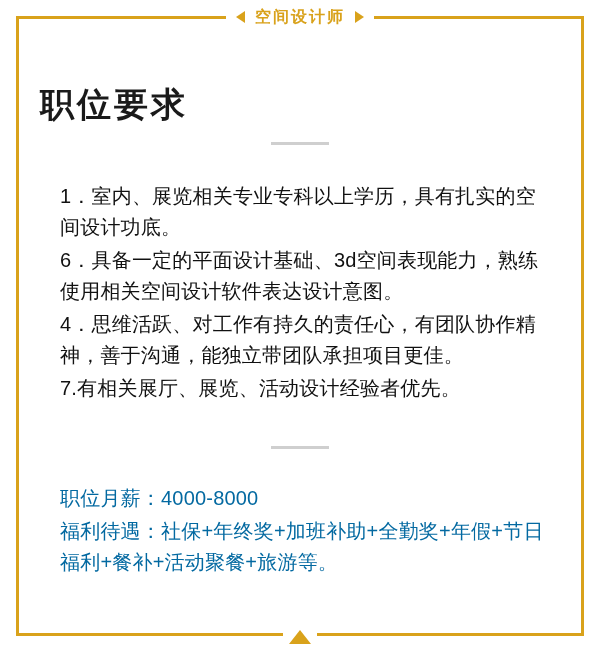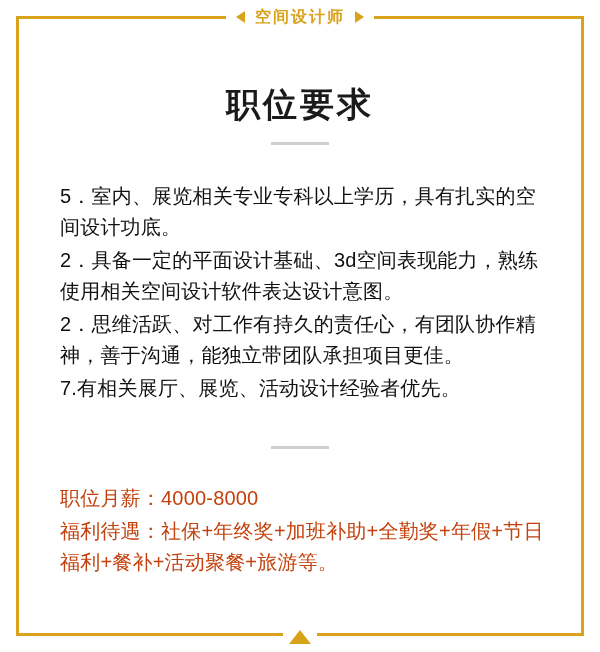--- a/index.html
+++ b/index.html
@@ -106,21 +106,21 @@
 
   .content {
     position: absolute;
     top: 40px;
     left: 40px;
     right: 40px;
     bottom: 40px;
   }
 
   .section-title {
-    text-align: center;
+    text-align: left;
     font-size: 34px;
     font-weight: 700;
     color: #1a1a1a;
     letter-spacing: 3px;
     margin: 0;
   }
   .title-rule {
     width: 58px;
     height: 3px;
     background: #cfcfcf;
@@ -146,21 +146,21 @@
     margin-top: 42px;
   }
   .benefit-list {
     margin: 34px 0 0 0;
     padding: 0 6px 0 20px;
     list-style: none;
   }
   .benefit-item {
     font-size: 20px;
     line-height: 1.55;
-    color: #c2410c;
+    color: #0369a1;
     margin: 0 0 2px 0;
     text-align: left;
     letter-spacing: 0.2px;
   }
 </style>
 </head>
 <body>
 
 <div class="poster">
 
@@ -176,23 +176,23 @@
       <span class="tri-right"></span>
     </div>
   </div>
 
   <div class="content">
 
     <div class="block-requirements">
       <h2 class="section-title">职位要求</h2>
       <div class="title-rule"></div>
       <ul class="req-list">
-        <li class="req-item">5．室内、展览相关专业专科以上学历，具有扎实的空间设计功底。</li>
-        <li class="req-item">2．具备一定的平面设计基础、3d空间表现能力，熟练使用相关空间设计软件表达设计意图。</li>
-        <li class="req-item">2．思维活跃、对工作有持久的责任心，有团队协作精神，善于沟通，能独立带团队承担项目更佳。</li>
+        <li class="req-item">1．室内、展览相关专业专科以上学历，具有扎实的空间设计功底。</li>
+        <li class="req-item">6．具备一定的平面设计基础、3d空间表现能力，熟练使用相关空间设计软件表达设计意图。</li>
+        <li class="req-item">4．思维活跃、对工作有持久的责任心，有团队协作精神，善于沟通，能独立带团队承担项目更佳。</li>
         <li class="req-item">7.有相关展厅、展览、活动设计经验者优先。</li>
       </ul>
     </div>
 
     <div class="block-benefits">
       <div class="title-rule"></div>
       <ul class="benefit-list">
         <li class="benefit-item">职位月薪：4000-8000</li>
         <li class="benefit-item">福利待遇：社保+年终奖+加班补助+全勤奖+年假+节日福利+餐补+活动聚餐+旅游等。</li>
       </ul>

